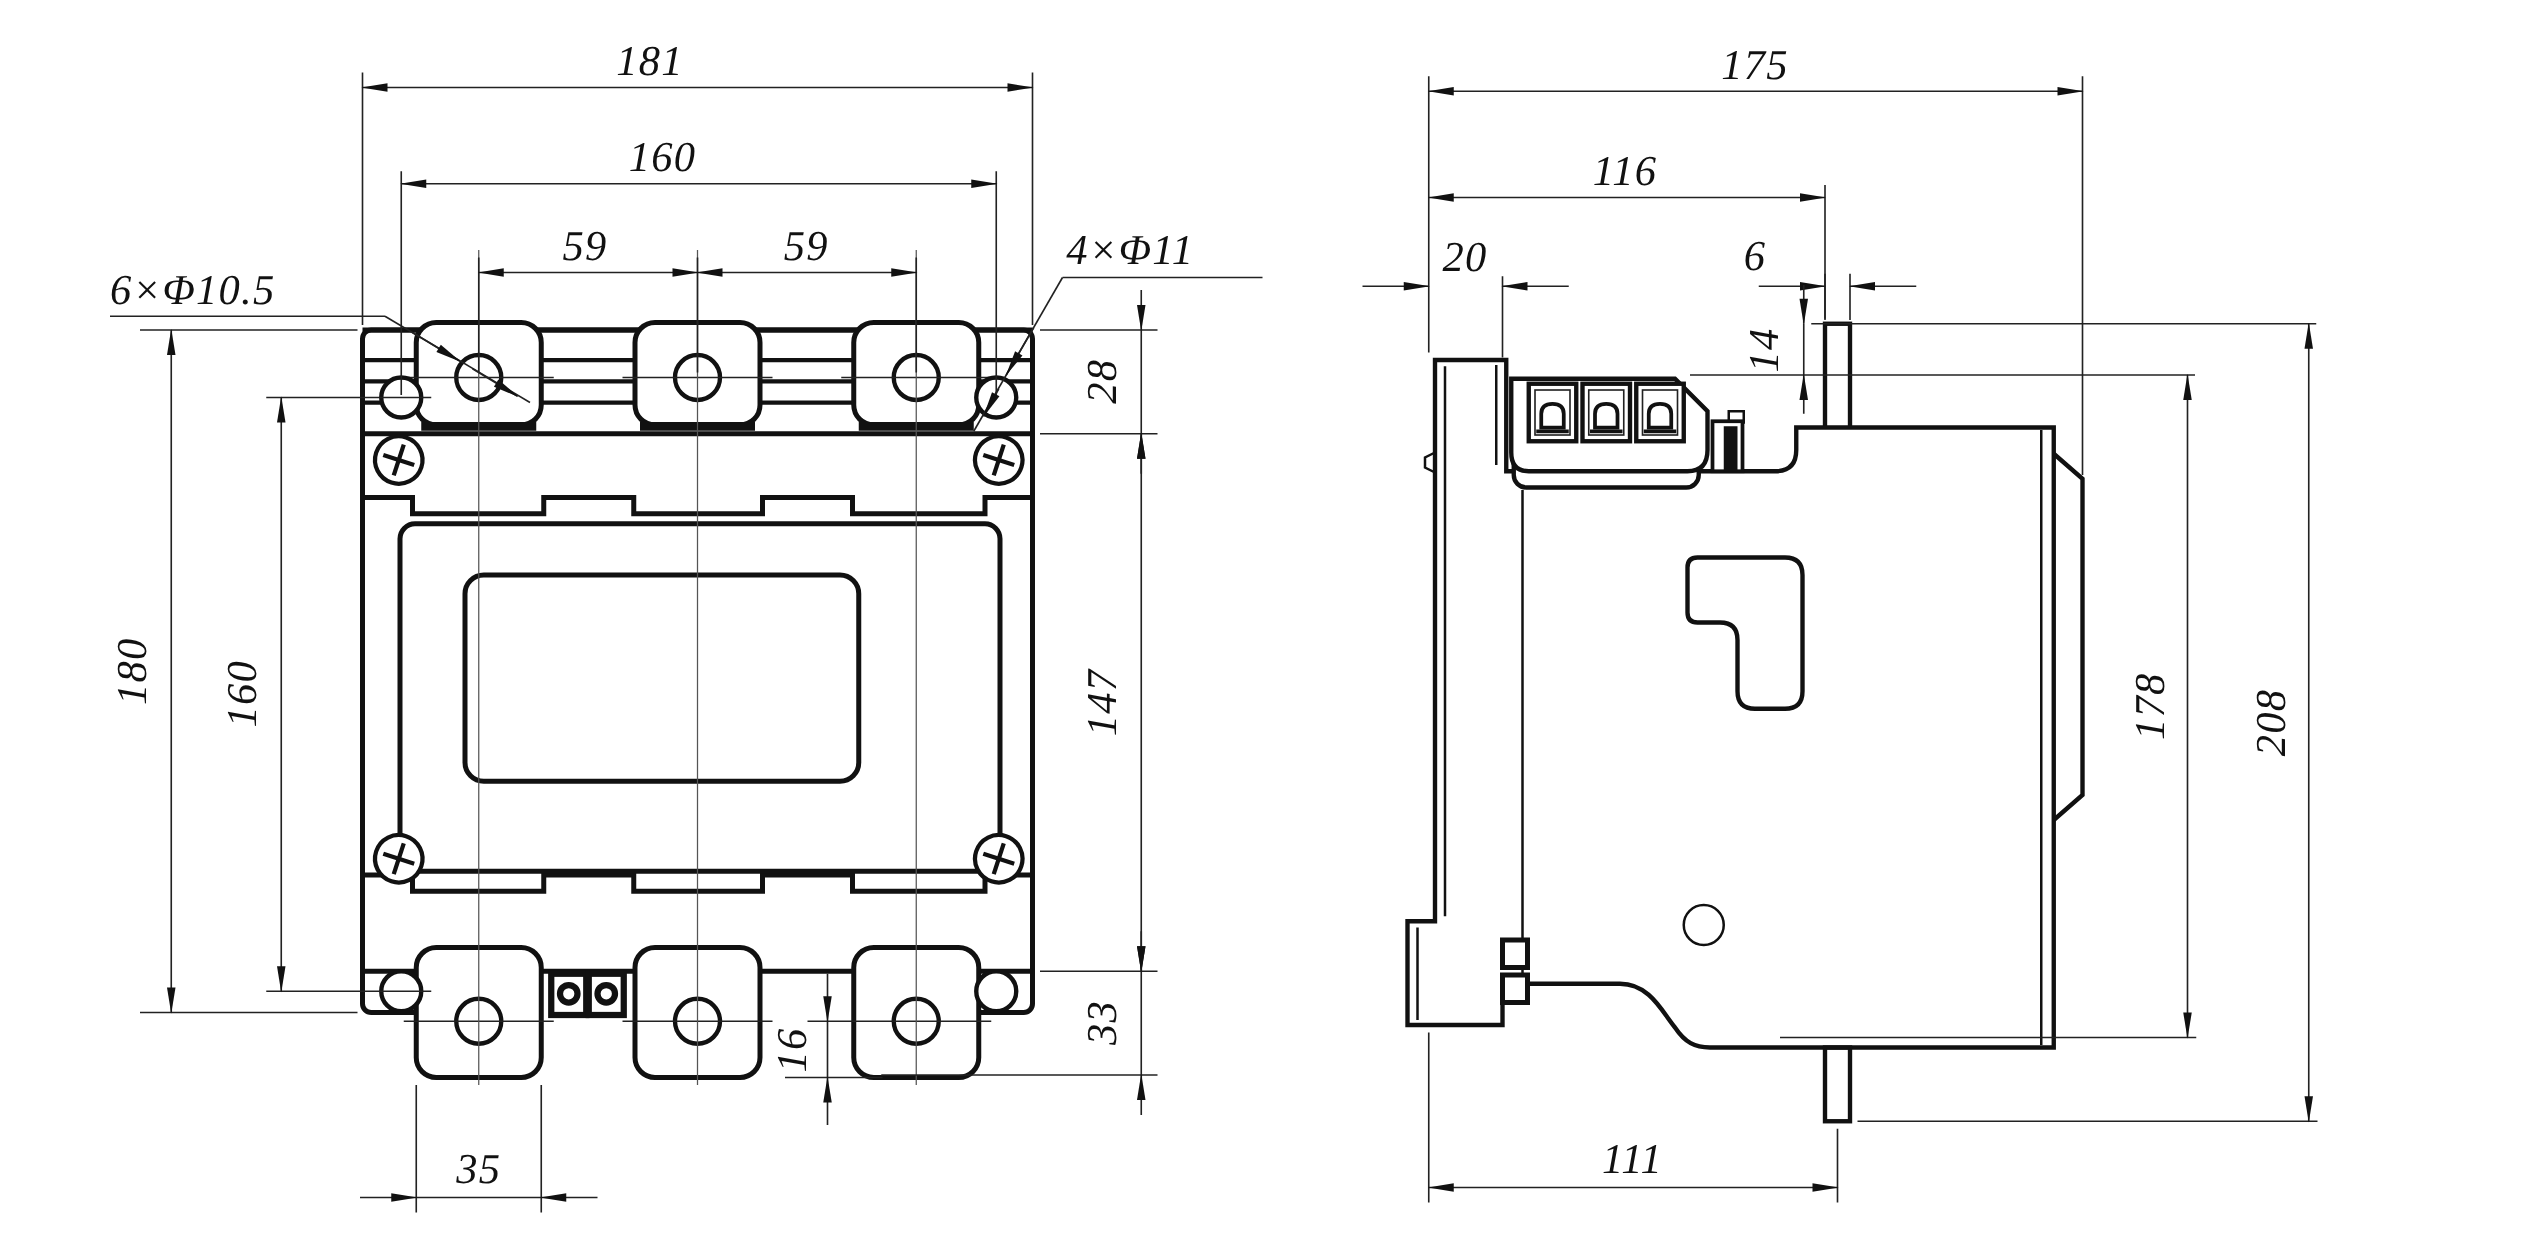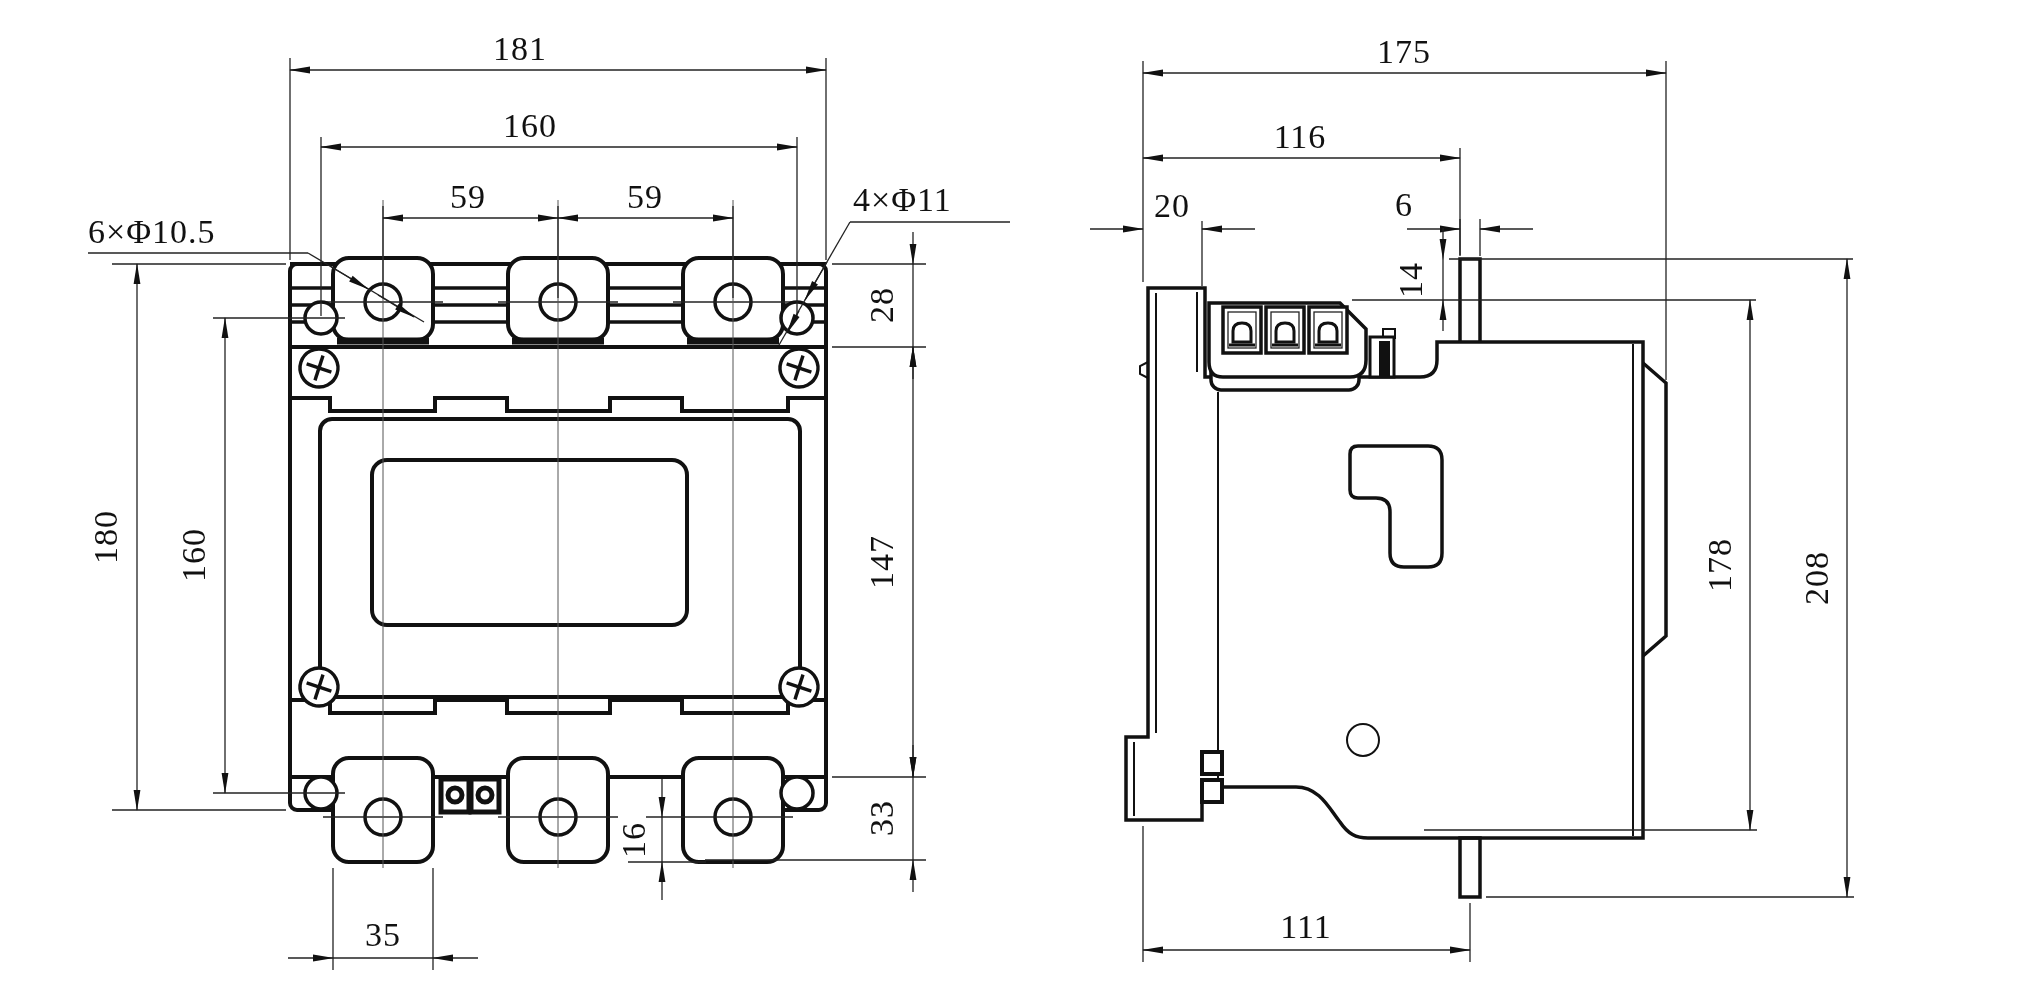--- a/index.html
+++ b/index.html
@@ -1,16 +1,16 @@
 <!DOCTYPE html>
 <html><head>
 <meta charset="utf-8">
 <style>
   html,body{margin:0;padding:0;background:#fff;}
-  .stage{width:2022px;height:1002px;background:#fff;position:relative;overflow:hidden;}
+  .stage{width:2022px;height:1002px;background:#fff;position:relative;overflow:hidden;font-style:italic;}
   svg{display:block;}
   .dimtxt{font-family:"Liberation Serif","DejaVu Serif",serif;font-size:34px;fill:#111;letter-spacing:1px;}
   .thin{stroke:#222;stroke-width:1.3;fill:none;}
   .cl{stroke:#555;stroke-width:1;fill:none;}
   .med{stroke:#111;stroke-width:2;fill:none;}
   .bus{stroke:#111;stroke-width:3.4;fill:none;}
   .bold{stroke:#111;stroke-width:4;fill:none;}
   .bold35{stroke:#111;stroke-width:3.5;fill:none;}
   .boldw{stroke:#111;stroke-width:4;fill:#fff;}
   .bold35w{stroke:#111;stroke-width:3.5;fill:#fff;}

